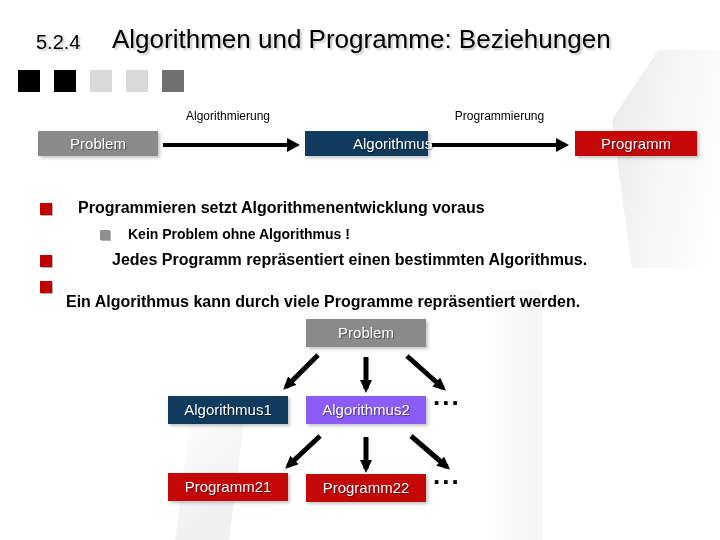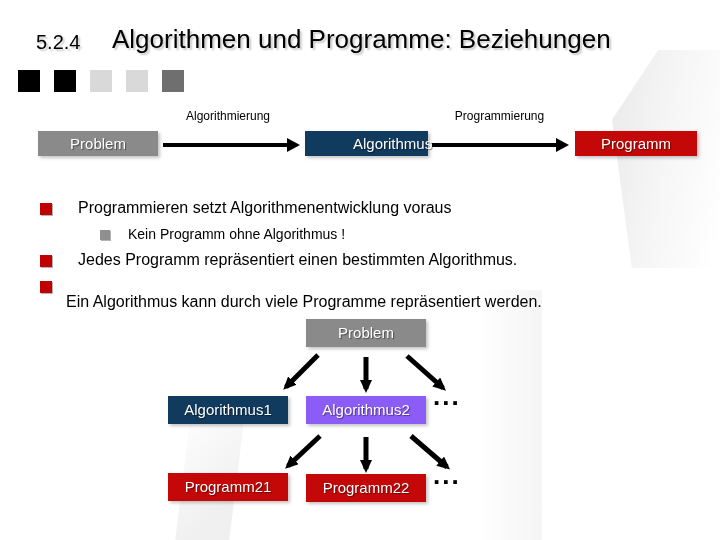--- a/index.html
+++ b/index.html
@@ -27,21 +27,21 @@
   
   .fbox { position:absolute; height:25px; line-height:25px; text-align:center;
     color:#fff; font-size:15px; text-shadow:1px 1px 1px rgba(0,0,0,.45);
     box-shadow:2px 2px 3px rgba(110,110,110,.4); }
   .flow-label { position:absolute; top:109px; font-size:12px; color:#000; text-align:center; }
   .harrow { position:absolute; height:4px; background:#000; }
   .harrow::after { content:""; position:absolute; right:-13px; top:-5px;
     border-left:13px solid #000; border-top:7px solid transparent; border-bottom:7px solid transparent; }
 
   
-  .bullet { position:absolute; display:flex; align-items:flex-start; }
+  .bullet { position:absolute; display:flex; align-items:flex-start;font-weight:bold; }
   .bsq { flex:0 0 auto; box-shadow:1px 1px 0 rgba(0,0,0,.3); }
   .bullet.l1 .bsq { width:12px; height:12px; margin-top:4px; }
   .bullet.l1 .btext { margin-left:26px; font-size:16px; color:#000; white-space:nowrap; }
   .bullet.l2 .bsq { width:10px; height:10px; margin-top:4px; }
   .bullet.l2 .btext { margin-left:18px; font-size:14px; color:#000; white-space:nowrap; }
 
   
   .tbox { position:absolute; width:120px; height:28px; line-height:28px; text-align:center;
     color:#fff; font-size:15px; text-shadow:1px 1px 1px rgba(0,0,0,.45);
     box-shadow:2px 2px 3px rgba(110,110,110,.4); }
@@ -74,23 +74,23 @@
   <div class="flow-label" style="left:427px; width:145px;">Programmierung</div>
   <div class="harrow" style="left:432px; top:143px; width:124px;"></div>
   <div class="fbox" style="left: 575px; top: 131px; width: 122px; background: rgb(196, 8, 8);">Programm</div>
 
   <div class="bullet l1" style="left:40px; top:199px;">
     <span class="bsq" style="background: rgb(192, 0, 0);"></span>
     <span class="btext">Programmieren setzt Algorithmenentwicklung voraus</span>
   </div>
   <div class="bullet l2" style="left:100px; top:226px;">
     <span class="bsq" style="background: rgb(143, 143, 143);"></span>
-    <span class="btext">Kein Programm ohne Algorithmus !</span>
+    <span class="btext">Kein Problem ohne Algorithmus !</span>
   </div>
-  <div class="bullet l1" style="left:40px; top:251px;">
+  <div class="bullet l1" style="left:40px; top:251px;gap:34px;">
     <span class="bsq" style="background: rgb(192, 0, 0);"></span>
     <span class="btext">Jedes Programm repräsentiert einen bestimmten Algorithmus.</span>
   </div>
   <div class="bullet l1" style="left:40px; top:277px;flex-direction:column;">
     <span class="bsq" style="background: rgb(192, 0, 0);"></span>
     <span class="btext">Ein Algorithmus kann durch viele Programme repräsentiert werden.</span>
   </div>
 
   <svg class="tree-arrows" width="720" height="540" viewBox="0 0 720 540">
     <defs>

